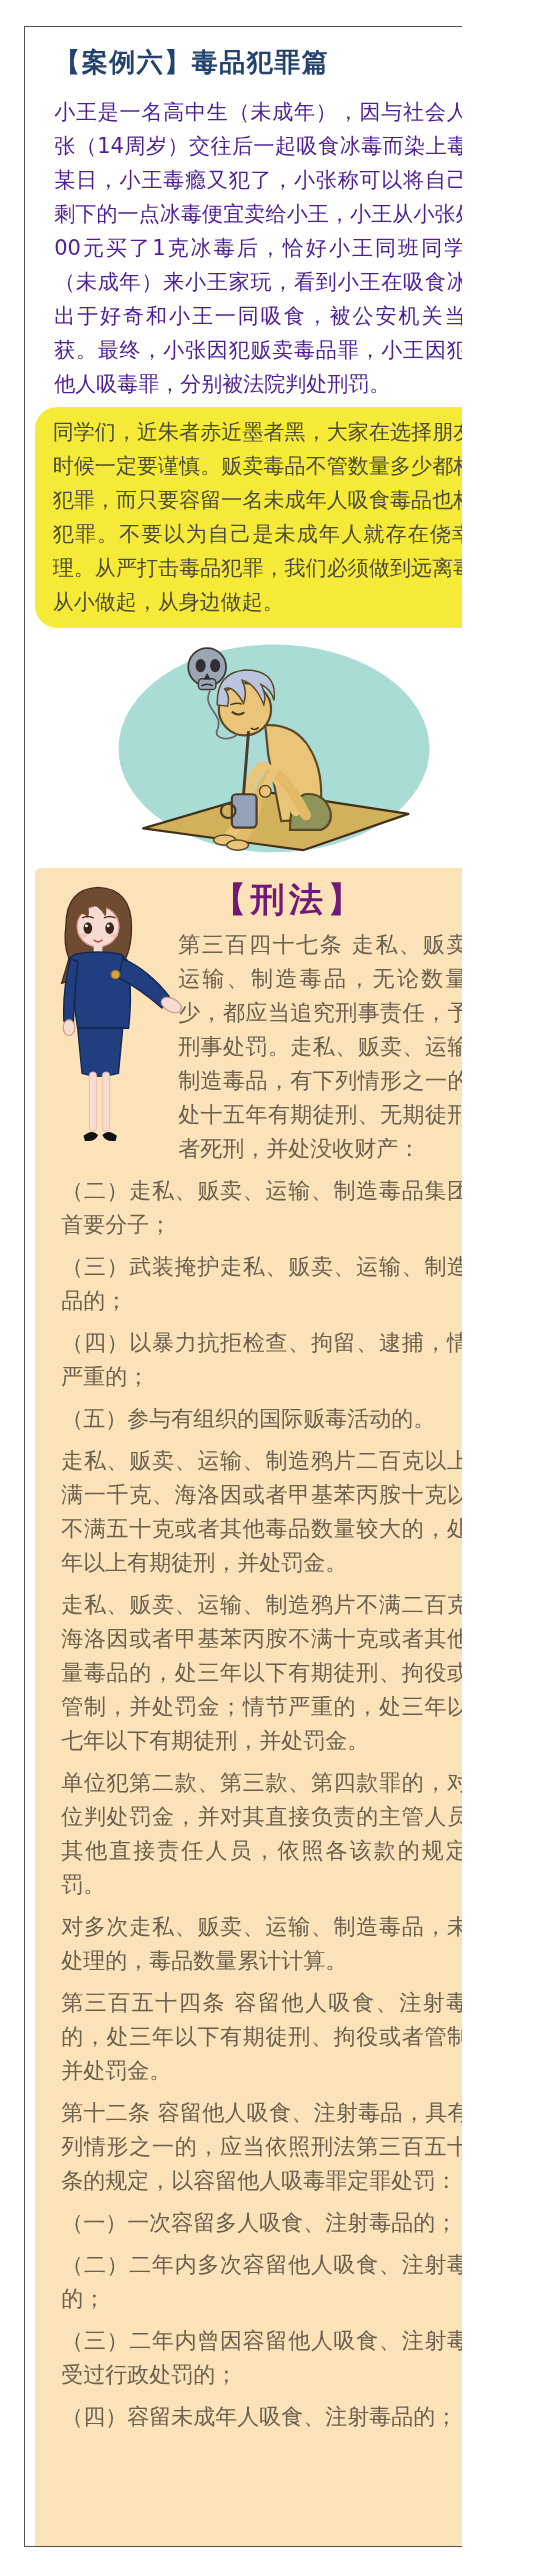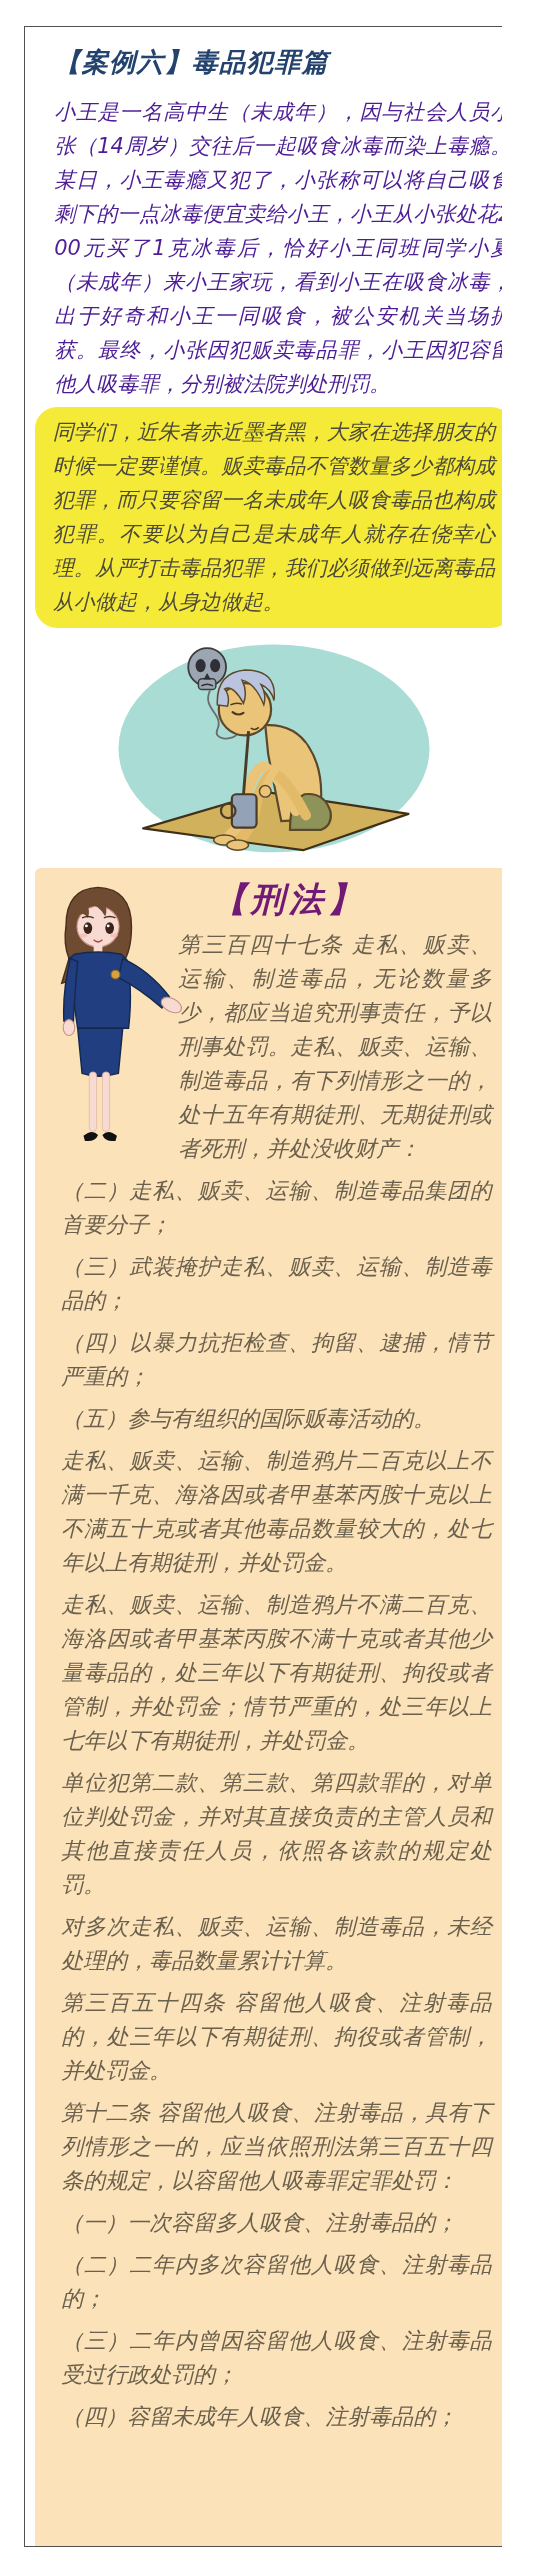--- a/index.html
+++ b/index.html
@@ -1,17 +1,17 @@
 <!DOCTYPE html>
 <html style="font-size:11.7px"><head>
 <meta charset="utf-8">
 <style>
   html,body{margin:0;padding:0;background:#ffffff;}
-  .page{position:relative;width:502px;height:2576px;background:#ffffff;overflow:hidden;
-        font-family:"DejaVu Sans",sans-serif;font-style:italic;}
+  .page{position:relative;width:462px;height:2576px;background:#ffffff;overflow:hidden;
+        font-family:"DejaVu Sans",sans-serif;}
   .frame{position:absolute;left:24px;top:25.5px;width:500px;height:2521px;
          border:1.5px solid #515151;box-sizing:border-box;background:#ffffff;overflow:hidden;}
   .inner{padding:19px 10.2px 0 10.2px;}
   .main-title{margin:0 0 0 19px;font-family:"DejaVu Serif",serif;font-weight:bold;
               font-size:26px;line-height:32px;color:#24426e;letter-spacing:1.5px;}
   .case-text{margin:17.5px 1.5px 0 19px;font-size:21px;line-height:34px;color:#4c1d95;
              text-align:justify;word-break:break-all;}
   .highlight{margin-top:5.8px;background:#f6ea39;border-radius:22px;padding:8.7px 17.5px;
              font-size:21px;line-height:34px;color:#4c4a38;text-align:justify;word-break:break-all;}
   .illus{height:218px;margin:10.2px auto 11.7px;text-align:center;}

